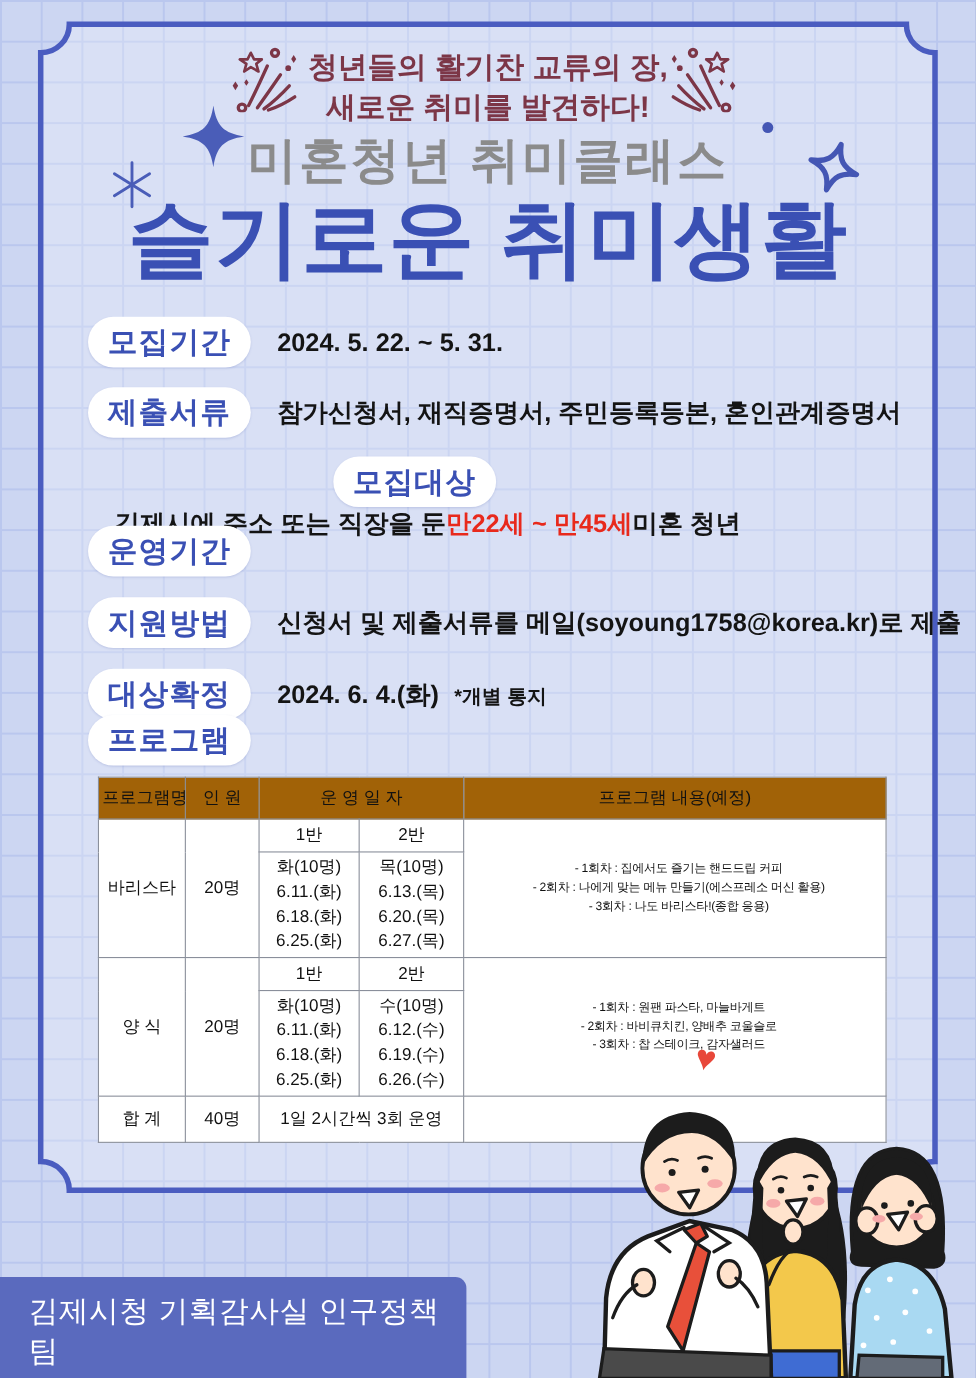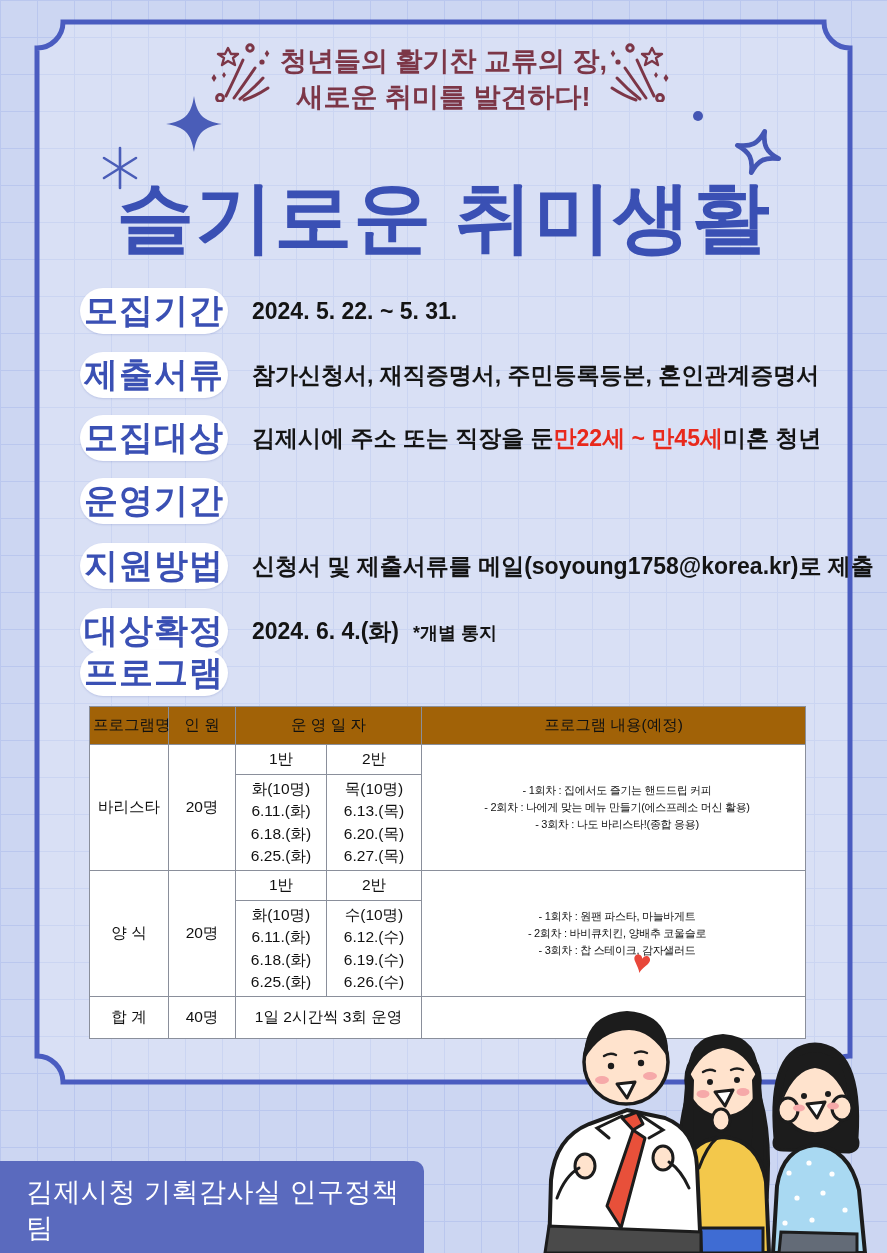--- a/index.html
+++ b/index.html
@@ -23,21 +23,21 @@
             color:#7c3647; font-size:27px; font-weight:800; line-height:1.32; }
   .subtitle { top:116px; left:0; width:100%; text-align:center;
               color:#8b8b8b; font-size:45px; font-weight:800; letter-spacing:2px; }
   .big-title { top:166px; left:0; width:100%; text-align:center;
                color:#3a50b4; font-size:78px; font-weight:800; letter-spacing:1px; }
 
   
   .info-row { left:80px; height:46px; display:flex; align-items:center; }
   .pill { width:148px; height:46px; background:#ffffff; border-radius:26px;
           display:flex; align-items:center; justify-content:center;
-          color:#3a50b4; font-size:34px; font-weight:800; letter-spacing:1px;
+          color:#3a50b4; font-size:27px; font-weight:800; letter-spacing:1px;
           box-shadow:0 1px 2px rgba(60,80,160,0.18); flex:none; }
   .row-value { margin-left:24px; font-size:23px; font-weight:700; color:#141414;
                white-space:nowrap; display:flex; align-items:baseline; }
   .row-note { font-size:18px; font-weight:700; color:#141414; margin-left:14px; }
   .hl-red { color:#e8291c; }
 
   
   .program-table { position:absolute; left:89px; top:706px; width:716px;
                    border-collapse:collapse; background:#ffffff; table-layout:fixed;
                    font-size:15.5px; color:#111111; z-index:2; }
@@ -123,35 +123,36 @@
     <path d="M 30 5 C 33 21 39 27 55 30 C 39 33 33 39 30 55 C 27 39 21 33 5 30 C 21 27 27 21 30 5 Z" fill="none" stroke="#4456b4" stroke-width="5.5" stroke-linejoin="round"></path>
   </svg>
   <svg class="abs" style="left:692px;top:110px;" width="12" height="12" viewBox="0 0 12 12">
     <circle cx="6" cy="6" r="5" fill="#4456b4"></circle>
   </svg>
 
   <div class="abs slogan">
     <div>청년들의 활기찬 교류의 장,</div>
     <div>새로운 취미를 발견하다!</div>
   </div>
+  <div class="abs subtitle">미혼청년 취미클래스</div>
   <div class="abs big-title">슬기로운 취미생활</div>
 
   <div class="abs info-row" style="top:288px;">
     <div class="pill">모집기간</div>
     <div class="row-value">
         <span>2024. 5. 22. ~ 5. 31.</span>
       </div>
   </div>
   <div class="abs info-row" style="top:352px;">
     <div class="pill">제출서류</div>
     <div class="row-value">
         <span>참가신청서, 재직증명서, 주민등록등본, 혼인관계증명서</span>
       </div>
   </div>
-  <div class="abs info-row" style="top:415px;">
+  <div class="abs info-row" style="top:415px;flex-direction:column;">
     <div class="pill">모집대상</div>
     <div class="row-value">
       <span>김제시에 주소 또는 직장을 둔 </span>
       <span class="hl-red">만22세 ~ 만45세</span>
       <span> 미혼 청년</span>
     </div>
   </div>
   <div class="abs info-row" style="top:478px;">
     <div class="pill">운영기간</div>
   </div>

